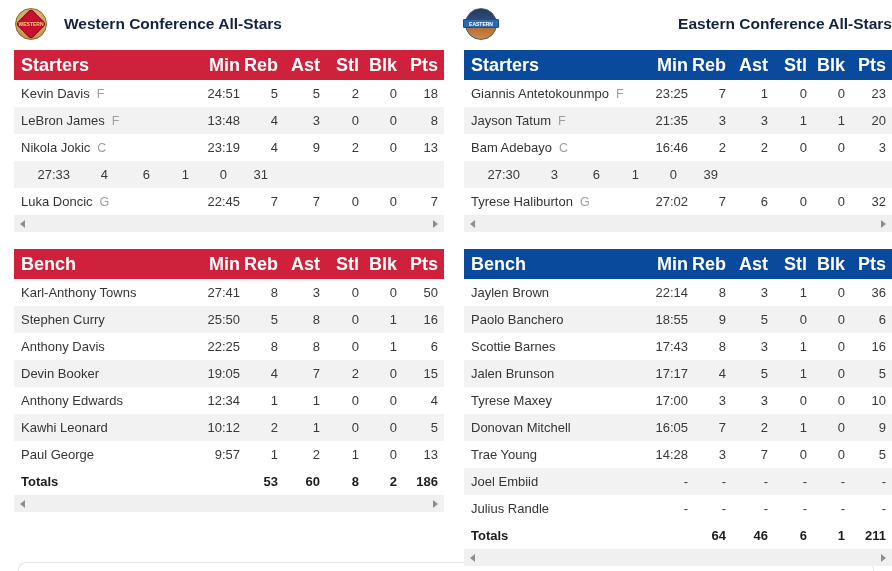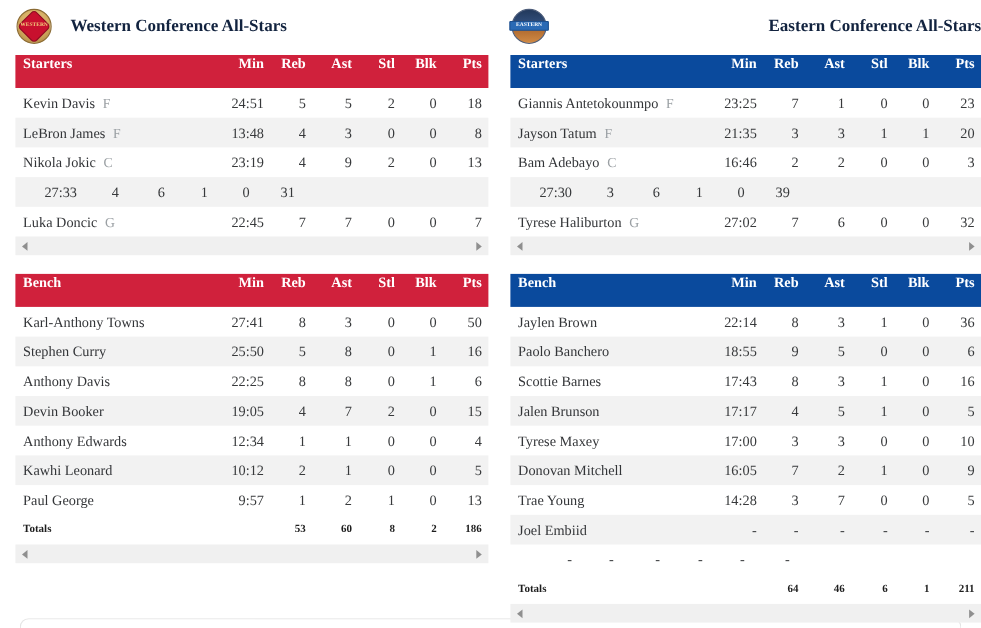--- a/index.html
+++ b/index.html
@@ -1,18 +1,18 @@
 <!DOCTYPE html>
 <html><head>
 <meta charset="utf-8">
 <style>
   * { margin:0; padding:0; box-sizing:border-box; }
   html,body { width:892px; height:571px; background:#ffffff; overflow:hidden;
               font-family:"Liberation Sans", sans-serif; }
-  .page { position:relative; width:892px; height:557px;font-family:Liberation Serif, serif; }
+  .page { position:relative; width:892px; height:557px; }
 
   
   .bottom-card { position:absolute; left:18px; right:18px; top:562px; height:30px;
                  background:#fff; border:1px solid #e4e4e4; border-bottom:none;
                  border-radius:8px 8px 0 0; }
 
   
   .col { position:absolute; top:6px; }
   .col-west { left:14px;  width:430px; }
   .col-east { left:464px; width:428px; }
@@ -34,27 +34,27 @@
     font-size:5px; font-weight:bold; color:#f3d27e; }
   .east-circle { position:absolute; inset:1px; border-radius:50%;
     background:linear-gradient(180deg,#22395c 0%, #33507e 45%, #b06a2f 58%, #d08a45 100%);
     border:1px solid #4d5d7a; }
   .east-banner { position:absolute; left:-1px; right:-1px; top:12px; height:9px;
     background:#2a6ab5; border:1px solid #1b4f8f; border-radius:1px; }
   .east-text { position:absolute; left:0; right:0; top:13.5px; text-align:center;
     font-size:5px; font-weight:bold; color:#ffffff; }
 
   
-  .thead { display:flex; align-items:flex-start; height:30px; color:#fff;
-           font-size:13px; font-weight:bold; }
+  .thead { display:flex; align-items:center; height:30px; color:#fff;
+           font-size:18px; font-weight:bold; }
   .col-west .thead { background:#d0213c; }
   .col-east .thead { background:#0a4a9d; }
   .row   { display:flex; align-items:center; height:27px; font-size:13px; color:#37393b; }
   .rows > div.row:nth-of-type(even) { background:#f2f2f2; }
-  .totals-row { display:flex; align-items:center; height:27px; font-size:10px;
+  .totals-row { display:flex; align-items:center; height:27px; font-size:13px;
                 font-weight:bold; color:#1d1d1d; background:#fff;justify-content:space-between; }
 
   .c-label { flex:1; padding-left:7px; }
   .c-name  { flex:1; padding-left:7px; white-space:nowrap; overflow:hidden; }
   .pname   { color:#333538; cursor:pointer; }
   .pos     { color:#9ba0a4; margin-left:7px; font-size:12.5px; }
   .c-num   { text-align:right; }
   .c-min { width:56px; } .c-reb { width:38px; } .c-ast { width:42px; }
   .c-stl { width:39px; } .c-blk { width:38px; } .c-pts { width:47px; padding-right:6px; }
 
@@ -459,20 +459,23 @@
             </div>
             <span class="c-num c-min">-</span>
             <span class="c-num c-reb">-</span>
             <span class="c-num c-ast">-</span>
             <span class="c-num c-stl">-</span>
             <span class="c-num c-blk">-</span>
             <span class="c-num c-pts">-</span>
           </div>
 
           <div class="row">
+            <div class="c-name">
+              <span class="pname">Julius Randle</span><span class="pos"></span>
+            </div>
             <span class="c-num c-min">-</span>
             <span class="c-num c-reb">-</span>
             <span class="c-num c-ast">-</span>
             <span class="c-num c-stl">-</span>
             <span class="c-num c-blk">-</span>
             <span class="c-num c-pts">-</span>
           </div>
         </div>
       <div class="totals-row">
         <span class="c-label">Totals</span>

